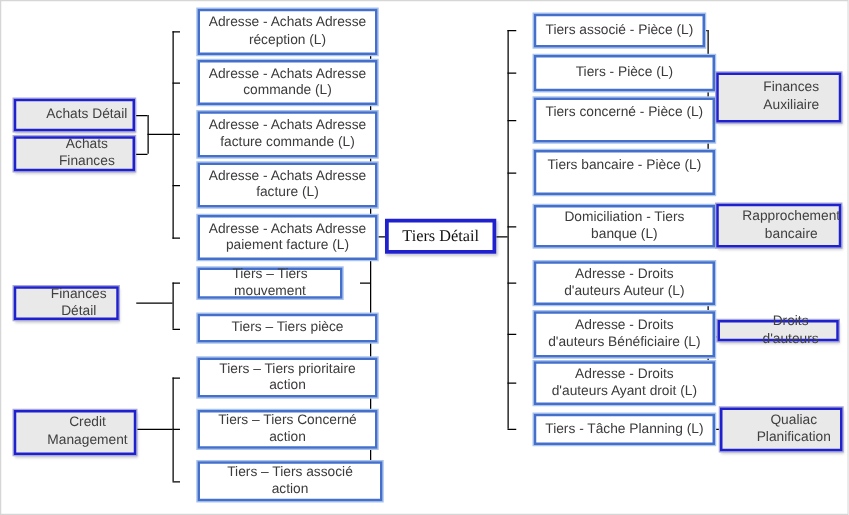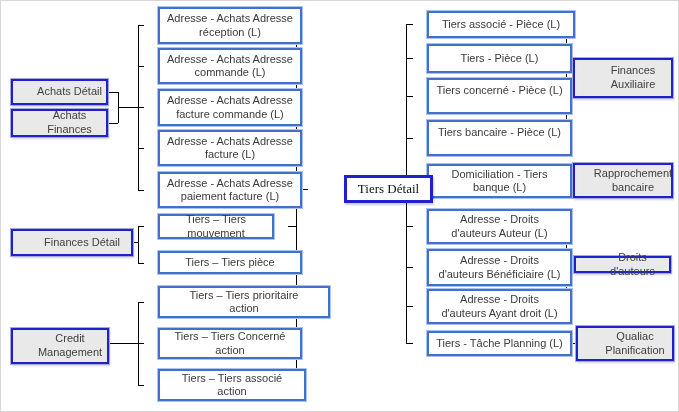--- a/index.html
+++ b/index.html
@@ -45,59 +45,58 @@
   .center-box{
     position:absolute;
     box-sizing:border-box;
     background:#ffffff;
     border:3px solid #2021ce;
     box-shadow:1px 2px 2px rgba(0,0,0,.2);
     display:flex;align-items:center;justify-content:center;
     font-family:"Liberation Serif", serif;
     font-size:13px;color:#111;
     z-index:3;
-    margin-left:36px;
   }
   .ln{position:absolute;background:#000;z-index:1;}
 </style>
 </head>
 <body>
 
 <div id="stage">
 
   <div class="cat" style="left:10px;top:78px;width:97px;height:26px"><span>Achats Détail</span></div>
   <div class="cat" style="left:10px;top:108px;width:97px;height:28px"><span>Achats Finances</span></div>
-  <div class="cat" style="left:10px;top:228px;width:122px;height:27px"><span>Finances Détail</span></div>
+  <div class="cat" style="left:10px;top:228px;width:84px;height:27px"><span>Finances Détail</span></div>
   <div class="cat" style="left:10px;top:327px;width:98px;height:36px"><span>Credit
 Management</span></div>
 
   <div class="node" style="left:143px;top:6px;width:144px;height:37px"><span>Adresse - Achats Adresse
 réception (L)</span></div>
   <div class="node" style="left:143px;top:47px;width:144px;height:36px"><span>Adresse - Achats Adresse
 commande (L)</span></div>
   <div class="node" style="left:143px;top:88px;width:144px;height:37px"><span>Adresse - Achats Adresse
 facture commande (L)</span></div>
   <div class="node" style="left:143px;top:129px;width:144px;height:36px"><span>Adresse - Achats Adresse
 facture (L)</span></div>
   <div class="node" style="left:143px;top:171px;width:144px;height:36px"><span>Adresse - Achats Adresse
 paiement facture (L)</span></div>
   <div class="node" style="left:143px;top:213px;width:116px;height:25px"><span>Tiers – Tiers mouvement</span></div>
   <div class="node" style="left:143px;top:250px;width:144px;height:23px"><span>Tiers – Tiers pièce</span></div>
-  <div class="node" style="left:143px;top:285px;width:172px;height:32px"><span>Tiers – Tiers prioritaire
+  <div class="node" style="left:143px;top:285px;width:144px;height:32px"><span>Tiers – Tiers prioritaire
 action</span></div>
   <div class="node" style="left:143px;top:327px;width:144px;height:31px"><span>Tiers – Tiers Concerné
 action</span></div>
   <div class="node" style="left:143px;top:368px;width:148px;height:32px"><span>Tiers – Tiers associé
 action</span></div>
 
   <div class="center-box" style="left:307px;top:174px;width:89px;height:28px">
       <span>Tiers Détail</span>
     </div>
 
-  <div class="node" style="left:412px;top:10px;width:148px;height:27px"><span>Tiers associé - Pièce (L)</span></div>
+  <div class="node" style="left:412px;top:10px;width:137px;height:27px"><span>Tiers associé - Pièce (L)</span></div>
   <div class="node" style="left:412px;top:43px;width:145px;height:29px"><span>Tiers - Pièce (L)</span></div>
   <div class="node top" style="left:412px;top:77px;width:145px;height:36px"><span>Tiers concerné - Pièce (L)</span></div>
   <div class="node top" style="left:412px;top:119px;width:145px;height:36px"><span>Tiers bancaire - Pièce (L)</span></div>
   <div class="node" style="left:412px;top:163px;width:145px;height:34px"><span>Domiciliation - Tiers
 banque (L)</span></div>
   <div class="node" style="left:412px;top:208px;width:145px;height:35px"><span>Adresse - Droits
 d'auteurs Auteur (L)</span></div>
   <div class="node" style="left:412px;top:248px;width:145px;height:37px"><span>Adresse - Droits
 d'auteurs Bénéficiaire (L)</span></div>
   <div class="node" style="left:412px;top:288px;width:145px;height:35px"><span>Adresse - Droits

